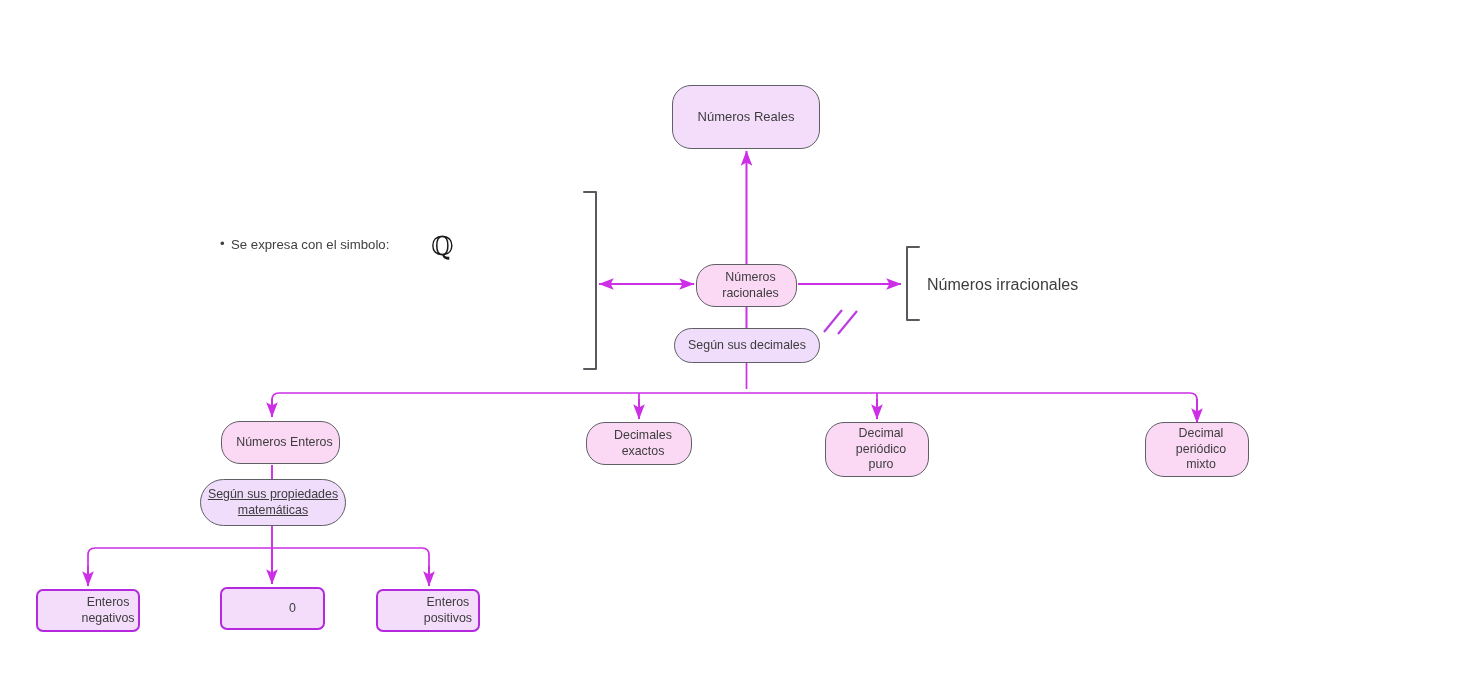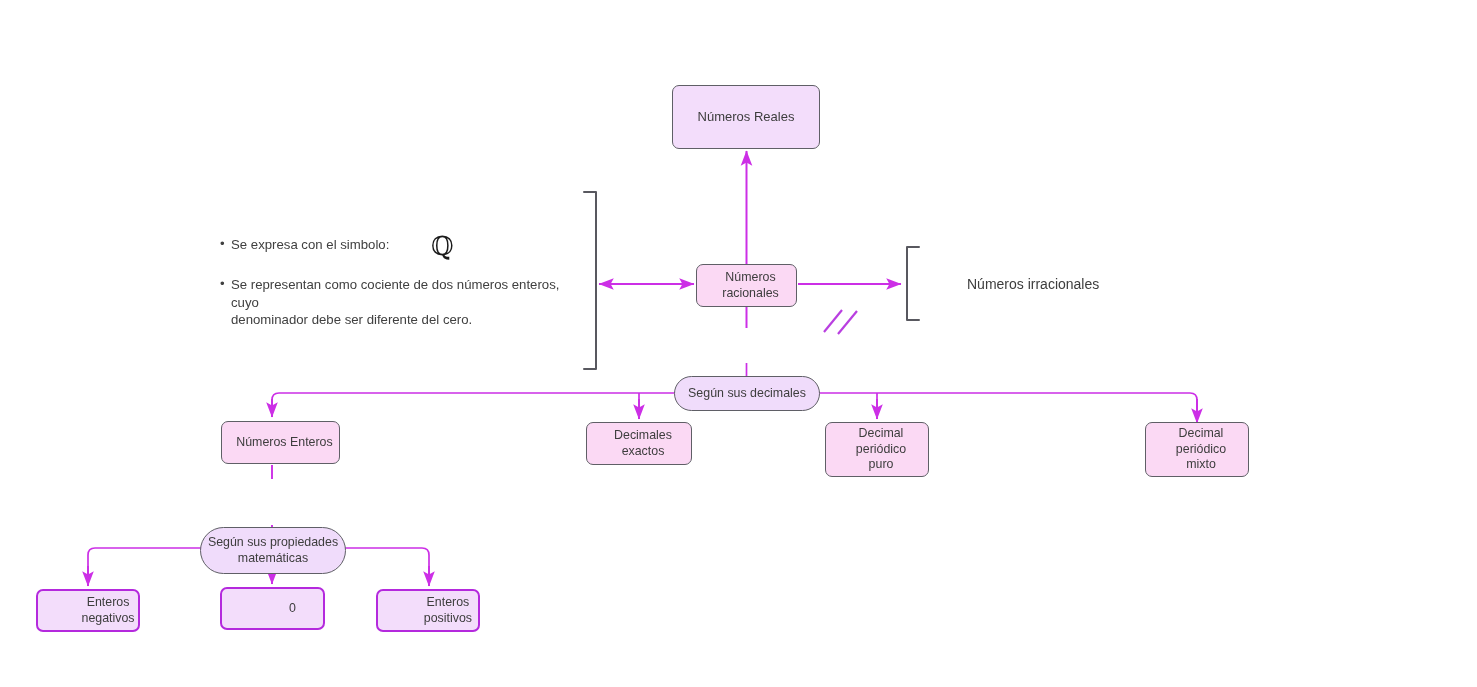--- a/index.html
+++ b/index.html
@@ -32,38 +32,37 @@
     display: flex;
     align-items: center;
     justify-content: center;
     text-align: center;
     color: #3d3d3d;
     line-height: 1.25;
   }
   
   .rect {
     border: 1.6px solid #5f5f66;
-    border-radius: 7px;
+    border-radius: 19px;
     align-items: center;
   }
   .rect-violet   { background: #f3ddfb; }
   .rect-pink     { background: #fbd9f4; padding-left: 8px; }
 
   .rect-purple {
     border: 2.1px solid #b429dd;
     border-radius: 7px;
     background: #f3ddfb;
     padding-left: 40px;
   }
   
   .pill {
     border: 1.6px solid #5f5f66;
     background: #f0dcfb;
     border-radius: 999px;
-    margin-top: 48px;
   }
 
   .node-label {
     display: block;
     white-space: pre-line;
     padding: 0 6px;
   }
 
   
   .textblock {
@@ -84,24 +83,23 @@
   }
   .q-symbol {
     position: absolute;
     font-family: "DejaVu Serif", serif;
     font-size: 26px;
     color: #1a1a1a;
     letter-spacing: -1px;
   }
   .side-label {
     position: absolute;
-    font-size: 14px;
+    font-size: 16px;
     color: #3d3d3d;
     white-space: nowrap;
-    margin-left: 40px;
   }
 </style>
 </head>
 <body>
 
 <div id="canvas">
 
   <svg id="edges" viewBox="0 0 1477 687" xmlns="http://www.w3.org/2000/svg">
     <defs>
       <marker id="ah" markerWidth="9" markerHeight="9" refX="7.4" refY="3.2" orient="auto" markerUnits="strokeWidth">
@@ -172,21 +170,21 @@
   </div>
 
   <div class="node pill" style="left:674px; top:328px; width:146px; height:35px; font-size:12.4px;">
     <span class="node-label">Según  sus decimales</span>
   </div>
 
   <div class="node rect rect-pink" style="left:221px; top:421px; width:119px; height:43px; font-size:12.4px;">
     <span class="node-label">Números Enteros</span>
   </div>
 
-  <div class="node pill" style="left:200px; top:479px; width:146px; height:47px; font-size:12.4px;">
+  <div class="node pill" style="left:200px; top:479px; width:146px; height:47px; font-size:12.4px;text-decoration:underline;">
     <span class="node-label">Según  sus propiedades
 matemáticas</span>
   </div>
 
   <div class="node rect rect-pink" style="left:586px; top:422px; width:106px; height:43px; font-size:12.4px;">
     <span class="node-label">Decimales
 exactos</span>
   </div>
 
   <div class="node rect rect-pink" style="left:825px; top:422px; width:104px; height:55px; font-size:12.4px;">
@@ -213,21 +211,17 @@
               display:flex; align-items:center; justify-content:flex-end;">
     <span class="node-label">Enteros positivos</span>
   </div>
 
   <div class="side-label" style="left:927px; top:276px;">Números irracionales</div>
 
   <div class="textblock" style="left:220px; top:236px; width:350px;">
     <div class="bullet-row">
       <span>Se expresa con el simbolo:</span>
     </div>
-    <div class="bullet-row" style="margin-top:22px;">
-      <span style="white-space:pre-line;">Se representan como cociente de dos números enteros, cuyo
-denominador debe ser diferente del cero.</span>
-    </div>
   </div>
 
   <div class="q-symbol" style="left:431px; top:231px;">ℚ</div>
 
 </div>
 
 </body></html>

